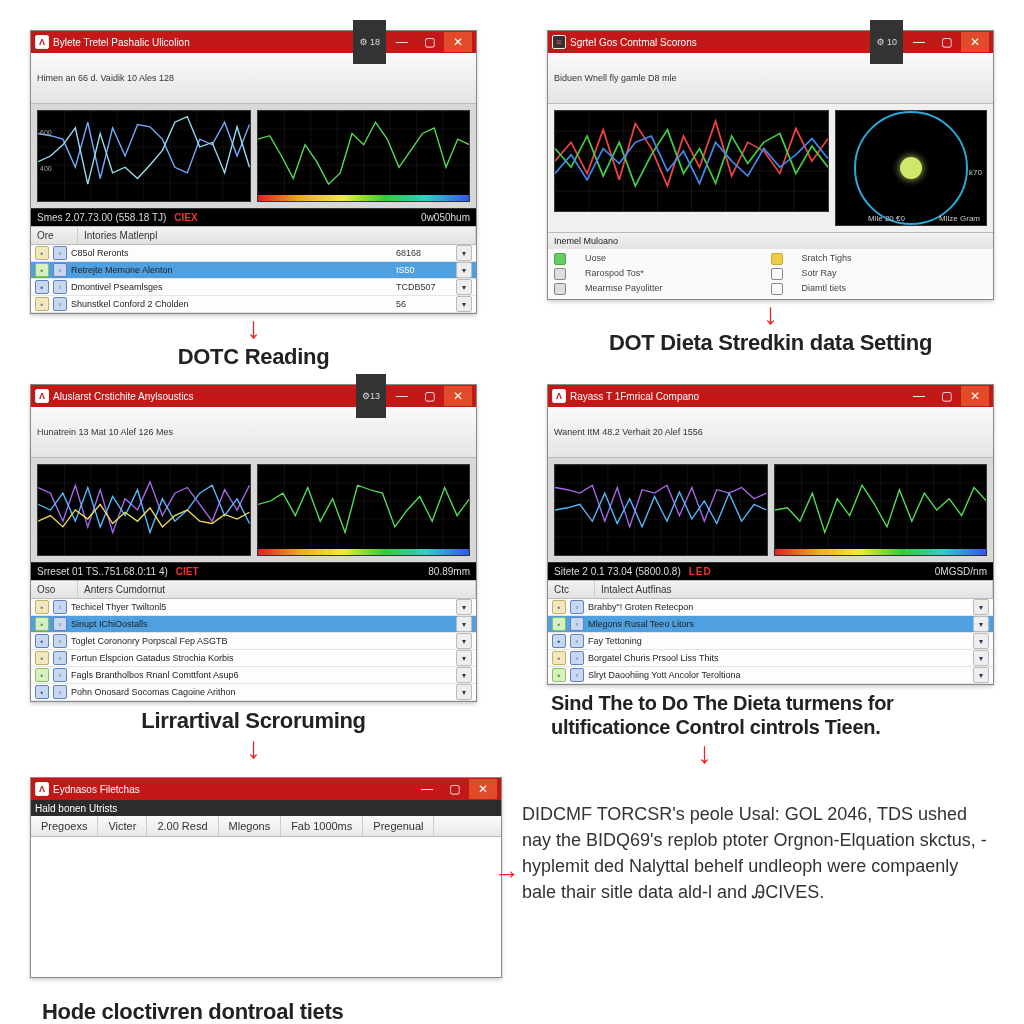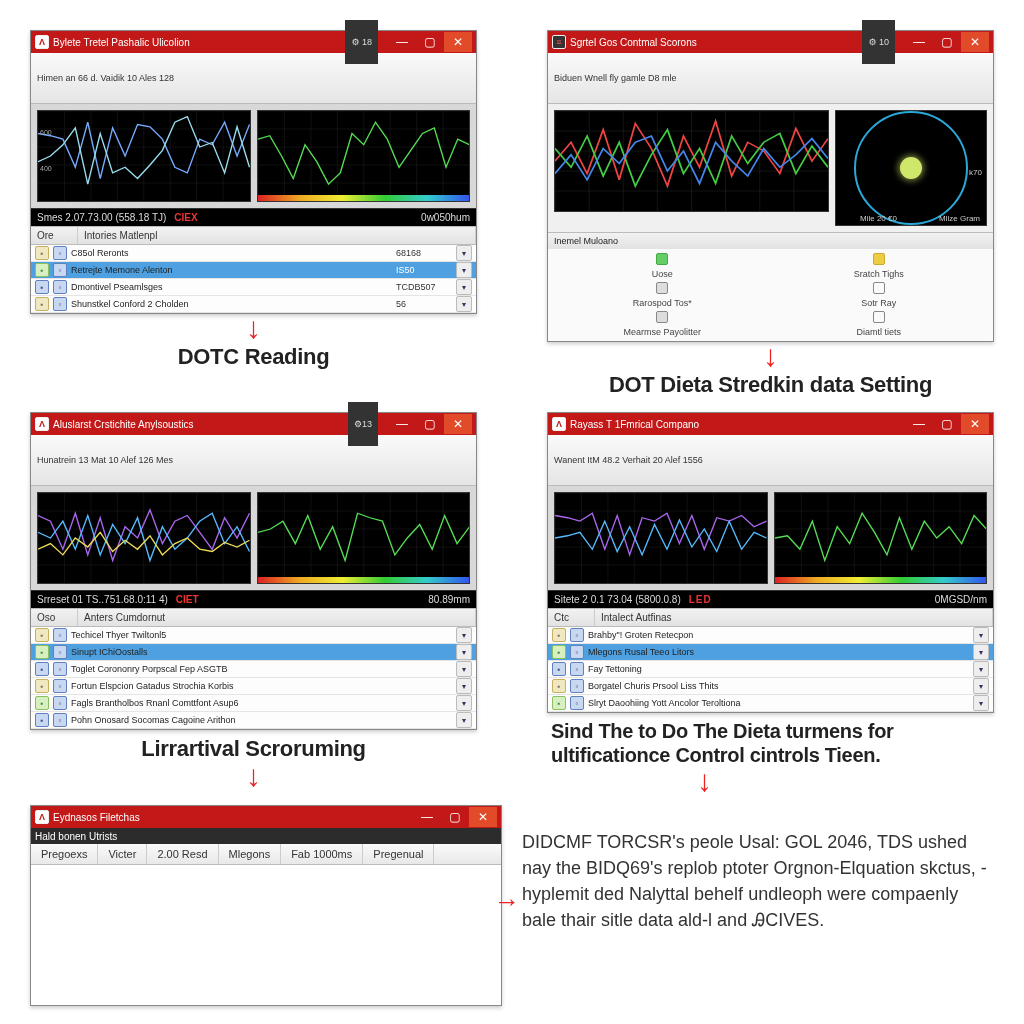--- a/index.html
+++ b/index.html
@@ -61,21 +61,21 @@
   }
   .winbtn.close { background: #e14b2a; }
   .hdr-extra {
     background: #333;
     color:#ddd;
     display:inline-flex;
     align-items:center;
     padding: 12px 6px;
     height:20px;
     font-size:9px;
-    margin-right:10px;
+    margin-right:2px;
   }
   .menubar {
     background: linear-gradient(#fafafa,#e5e5e5);
     border-bottom: 1px solid #bbb;
     font-size: 9px;
     padding: 20px 6px;
     color:#333;
   }
   
   .charts {
@@ -114,21 +114,21 @@
     position:absolute;
     top:50%; left:50%;
     width:22px; height:22px;
     margin:-11px 0 0 -11px;
     border-radius:50%;
     background:#cfe86b;
     box-shadow: 0 0 6px 2px #cfe86b88;
   }
   .dial-lbl{ position:absolute; font-size:8px; color:#ccc; right:4px; top:50%; }
   .dial-bot{ position:absolute; font-size:8px; color:#ccc; bottom:2px; }
-  .dial-bot.l{left:24px;} .dial-bot.r{right:6px;}
+  .dial-bot.l{left:32px;} .dial-bot.r{right:6px;}
   .statusline {
     background:#000;
     color:#ddd;
     font-size:10px;
     padding:3px 6px;
     display:flex;
     align-items:center;
     gap:8px;
     border-top:1px solid #333;
   }
@@ -191,21 +191,21 @@
   }
   
   .opts {
     display:grid;
     grid-template-columns: 1fr 1fr;
     font-size:9px;
     background:#fafafa;
     padding:4px 6px;
     row-gap:3px;
   }
-  .opt { display:flex; align-items:center; gap:4px; color:#444;flex-direction:column; }
+  .opt { display:flex; align-items:flex-start; gap:19px; color:#444; }
   .opt .chk{
     width:10px; height:10px;
     border:1px solid #888;
     border-radius:2px;
     display:inline-block;
   }
   .opt.green .chk{ background:#6c6; border-color:#4a4; }
   .opt.yel .chk{ background:#ec4; border-color:#ca3; }
   .opt.gray .chk{ background:#ddd; }
   .opts-head {

